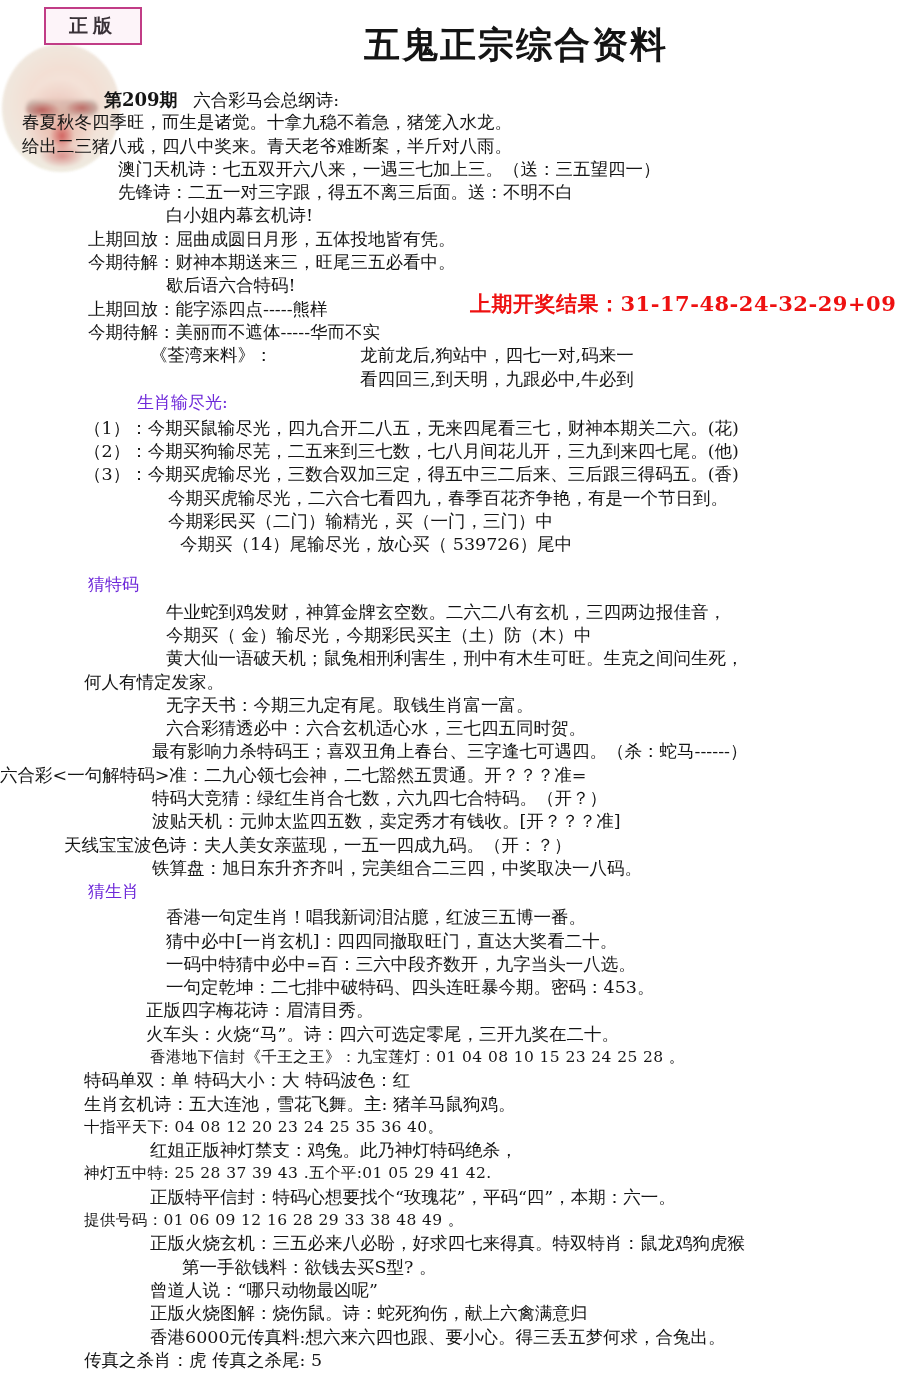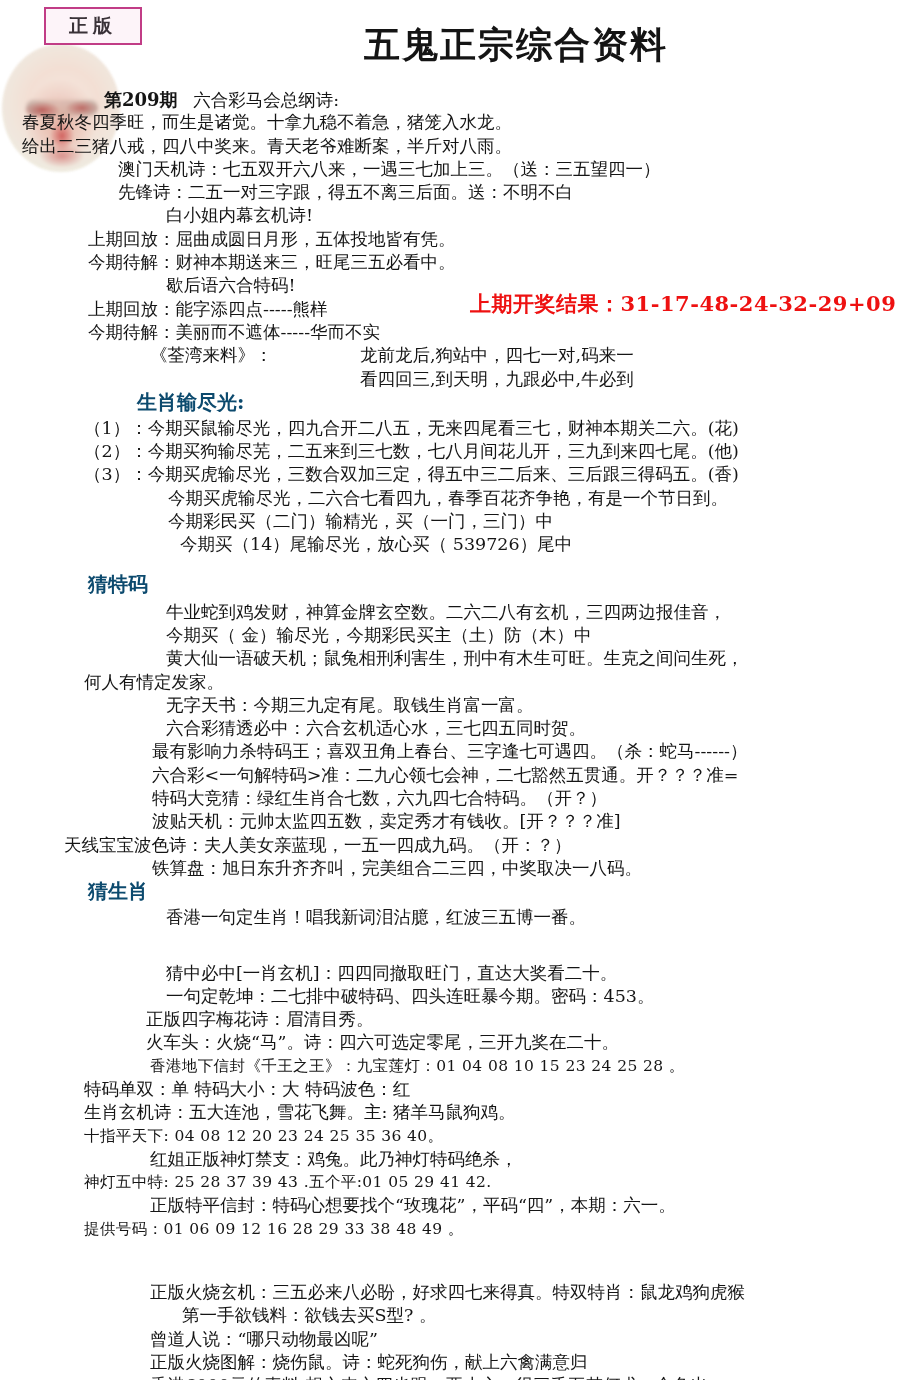--- a/index.html
+++ b/index.html
@@ -111,23 +111,23 @@
     top: 290px;
     font-size: 21px;
     font-weight: 700;
     color: #ee1111;
     letter-spacing: 0.5px;
     white-space: nowrap;
     font-family: "DejaVu Serif", "Liberation Serif", serif;
     z-index: 7;
   }
   .sec-head {
-    color: #0c4a6e;
-    font-weight: 700;
-    font-size: 20px;
+    color: #6d28d9;
+    font-weight: 400;
+    font-size: 17px;
   }
   .nums { font-size: 15.5px; letter-spacing: .4px; }
 </style>
 </head>
 <body>
 
 <div id="page">
 
   <div class="badge">正版</div>
 
@@ -176,44 +176,45 @@
       <span class="sec-head">猜特码</span>
     </div>
 
     <div class="ln" style="padding-left:166px;">牛业蛇到鸡发财，神算金牌玄空数。二六二八有玄机，三四两边报佳音，</div>
     <div class="ln" style="padding-left:166px;">今期买（ 金）输尽光，今期彩民买主（土）防（木）中</div>
     <div class="ln" style="padding-left:166px;">黄大仙一语破天机；鼠兔相刑利害生，刑中有木生可旺。生克之间问生死，</div>
     <div class="ln" style="padding-left:84px;">何人有情定发家。</div>
     <div class="ln" style="padding-left:166px;">无字天书：今期三九定有尾。取钱生肖富一富。</div>
     <div class="ln" style="padding-left:166px;">六合彩猜透必中：六合玄机适心水，三七四五同时贺。</div>
     <div class="ln" style="padding-left:152px;">最有影响力杀特码王；喜双丑角上春台、三字逢七可遇四。（杀：蛇马------）</div>
-    <div class="ln" style="padding-left:152px;">六合彩&lt;一句解特码&gt;准：二九心领七会神，二七豁然五贯通。开？？？准=</div>
+    <div class="ln" style="">六合彩&lt;一句解特码&gt;准：二九心领七会神，二七豁然五贯通。开？？？准=</div>
     <div class="ln" style="padding-left:152px;">特码大竞猜：绿红生肖合七数，六九四七合特码。（开？）</div>
     <div class="ln" style="padding-left:152px;">波贴天机：元帅太监四五数，卖定秀才有钱收。[开？？？准]</div>
     <div class="ln" style="padding-left:64px;">天线宝宝波色诗：夫人美女亲蓝现，一五一四成九码。（开：？）</div>
     <div class="ln" style="padding-left:152px;">铁算盘：旭日东升齐齐叫，完美组合二三四，中奖取决一八码。</div>
 
     <div class="ln" style="padding-left:88px;height:26px;">
       <span class="sec-head">猜生肖</span>
     </div>
 
     <div class="ln" style="padding-left:166px;">香港一句定生肖！唱我新词泪沾臆，红波三五博一番。</div>
-    <div class="ln" style="padding-left:166px;margin-top:32px;">猜中必中[一肖玄机]：四四同撤取旺门，直达大奖看二十。</div>
+    <div class="ln" style="padding-left:166px;">猜中必中[一肖玄机]：四四同撤取旺门，直达大奖看二十。</div>
+    <div class="ln" style="padding-left:166px;">一码中特猜中必中=百：三六中段齐数开，九字当头一八选。</div>
     <div class="ln" style="padding-left:166px;">一句定乾坤：二七排中破特码、四头连旺暴今期。密码：453。</div>
     <div class="ln" style="padding-left:146px;">正版四字梅花诗：眉清目秀。</div>
     <div class="ln" style="padding-left:146px;">火车头：火烧“马”。诗：四六可选定零尾，三开九奖在二十。</div>
     <div class="ln nums" style="padding-left:150px;">香港地下信封《千王之王》：九宝莲灯：01 04 08 10 15 23 24 25 28 。</div>
     <div class="ln" style="padding-left:84px;">特码单双：单 特码大小：大 特码波色：红</div>
     <div class="ln" style="padding-left:84px;">生肖玄机诗：五大连池，雪花飞舞。主: 猪羊马鼠狗鸡。</div>
     <div class="ln nums" style="padding-left:84px;">十指平天下: 04 08 12 20 23 24 25 35 36 40。</div>
     <div class="ln" style="padding-left:150px;">红姐正版神灯禁支：鸡兔。此乃神灯特码绝杀，</div>
     <div class="ln nums" style="padding-left:84px;">神灯五中特: 25 28 37 39 43 .五个平:01 05 29 41 42.</div>
     <div class="ln" style="padding-left:150px;">正版特平信封：特码心想要找个“玫瑰花”，平码“四”，本期：六一。</div>
     <div class="ln nums" style="padding-left:84px;">提供号码：01 06 09 12 16 28 29 33 38 48 49 。</div>
-    <div class="ln" style="padding-left:150px;margin-top:40px;">正版火烧玄机：三五必来八必盼，好求四七来得真。特双特肖：鼠龙鸡狗虎猴</div>
+    <div class="ln" style="padding-left:150px;">正版火烧玄机：三五必来八必盼，好求四七来得真。特双特肖：鼠龙鸡狗虎猴</div>
     <div class="ln" style="padding-left:182px;">第一手欲钱料：欲钱去买S型? 。</div>
     <div class="ln" style="padding-left:150px;">曾道人说：“哪只动物最凶呢”</div>
     <div class="ln" style="padding-left:150px;">正版火烧图解：烧伤鼠。诗：蛇死狗伤，献上六禽满意归</div>
     <div class="ln" style="padding-left:150px;">香港6000元传真料:想六来六四也跟、要小心。得三丢五梦何求，合兔出。</div>
     <div class="ln" style="padding-left:84px;">传真之杀肖：虎 传真之杀尾: 5</div>
 
   </div>
 </div>
 
 </body></html>

